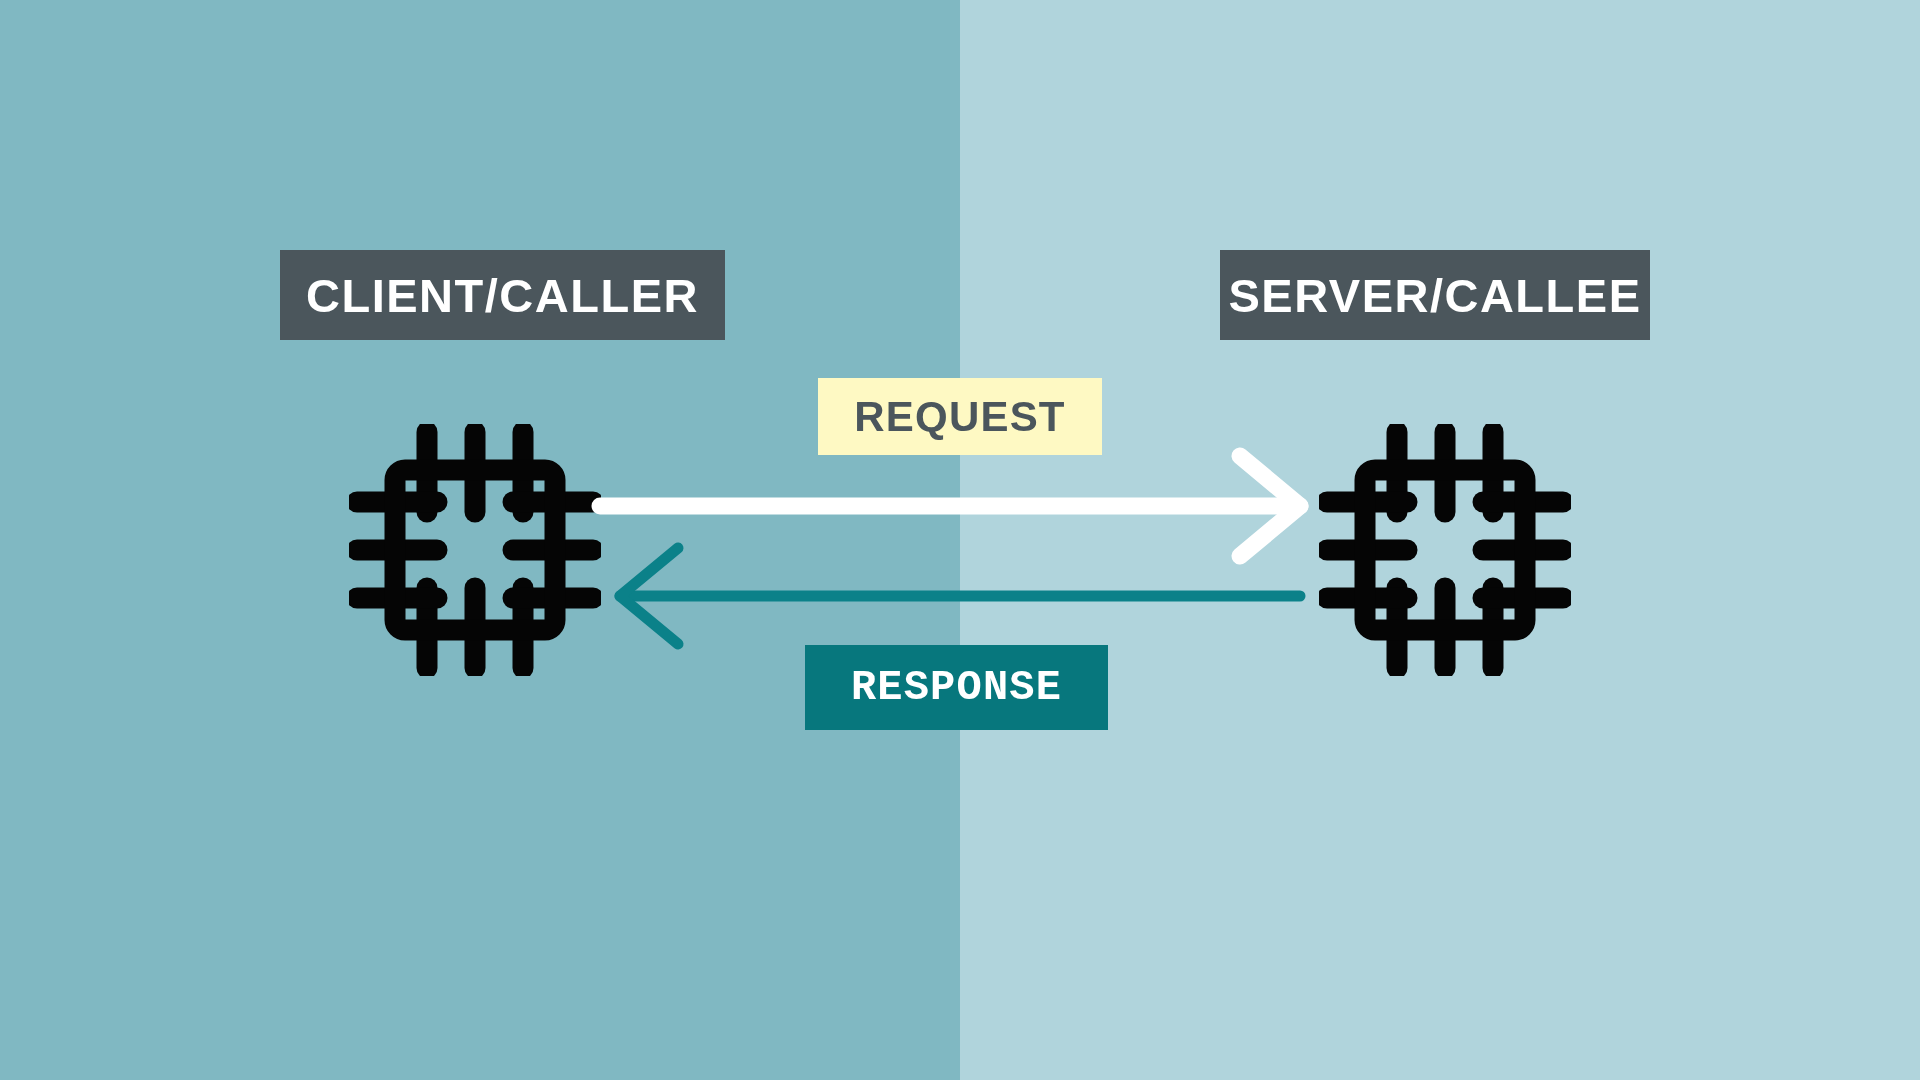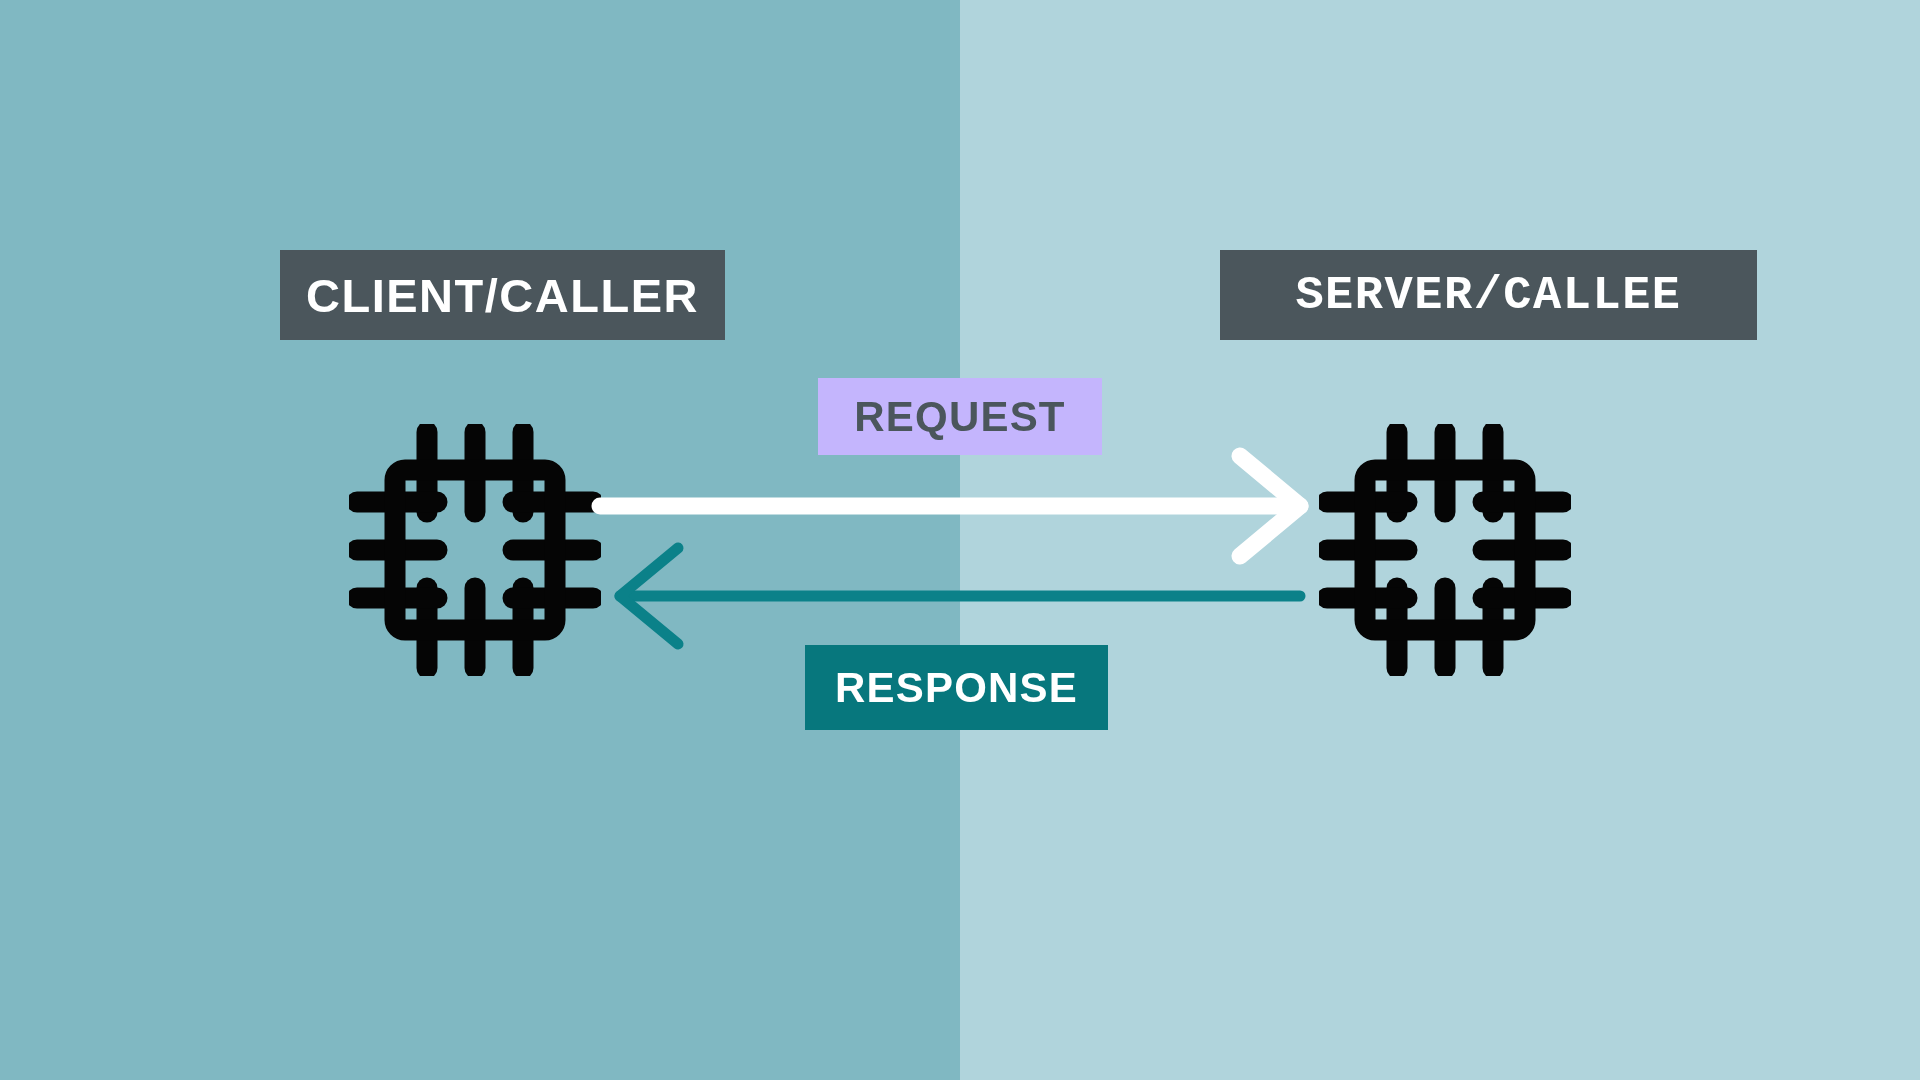--- a/index.html
+++ b/index.html
@@ -36,39 +36,39 @@
     box-sizing: border-box;
     padding: 4px 26px;
     font-size: 47px;
     font-weight: 700;
     letter-spacing: 1.5px;
     line-height: 1;
     white-space: nowrap;
     user-select: none;
   }
   #role-client { left: 280px;  top: 250px; width: 445px; }
-  #role-server { left: 1220px; top: 250px; width: 537px; font-family: Liberation Mono, monospace; }
+  #role-server { left: 1220px; top: 250px; width: 430px; }
 
   
   .msg-label {
     position: absolute;
     display: flex;
     align-items: center;
     justify-content: center;
     box-sizing: border-box;
     font-size: 42px;
     font-weight: 700;
     letter-spacing: 1.2px;
     line-height: 1;
     white-space: nowrap;
     user-select: none;
     z-index: 6;
   }
   #msg-request  { left: 818px; top: 378px; width: 284px; height: 77px; }
-  #msg-response { left: 805px; top: 645px; width: 303px; height: 85px; }
+  #msg-response { left: 805px; top: 645px; width: 303px; height: 85px; font-family: Liberation Mono, monospace; }
 
   
   .chip {
     position: absolute;
     width: 252px;
     height: 252px;
     z-index: 4;
   }
   #chip-client { left: 349px;  top: 424px; }
   #chip-server { left: 1319px; top: 424px; }
@@ -141,21 +141,21 @@
   <svg class="arrow-svg" id="arrow-request" viewBox="0 0 740 120">
     <line x1="0" y1="56" x2="700" y2="56" stroke="#ffffff" stroke-width="17" stroke-linecap="round"></line>
     <polyline points="640,6 700,56 640,106" fill="none" stroke="#ffffff" stroke-width="17" stroke-linecap="round" stroke-linejoin="round"></polyline>
   </svg>
 
   <svg class="arrow-svg" id="arrow-response" viewBox="0 0 740 120">
     <line x1="700" y1="56" x2="20" y2="56" stroke="#0b8189" stroke-width="11" stroke-linecap="round"></line>
     <polyline points="78,8 20,56 78,104" fill="none" stroke="#0b8189" stroke-width="11" stroke-linecap="round" stroke-linejoin="round"></polyline>
   </svg>
 
-  <div class="msg-label" id="msg-request" style="background:#c4b5fd;color:#4b565c">
+  <div class="msg-label" id="msg-request" style="background:#fef9c3;color:#4b565c">
     <span>REQUEST</span>
   </div>
 
   <div class="msg-label" id="msg-response" style="background:#07777d;color:#ffffff">
     <span>RESPONSE</span>
   </div>
 
 </div>
 
 </body></html>

